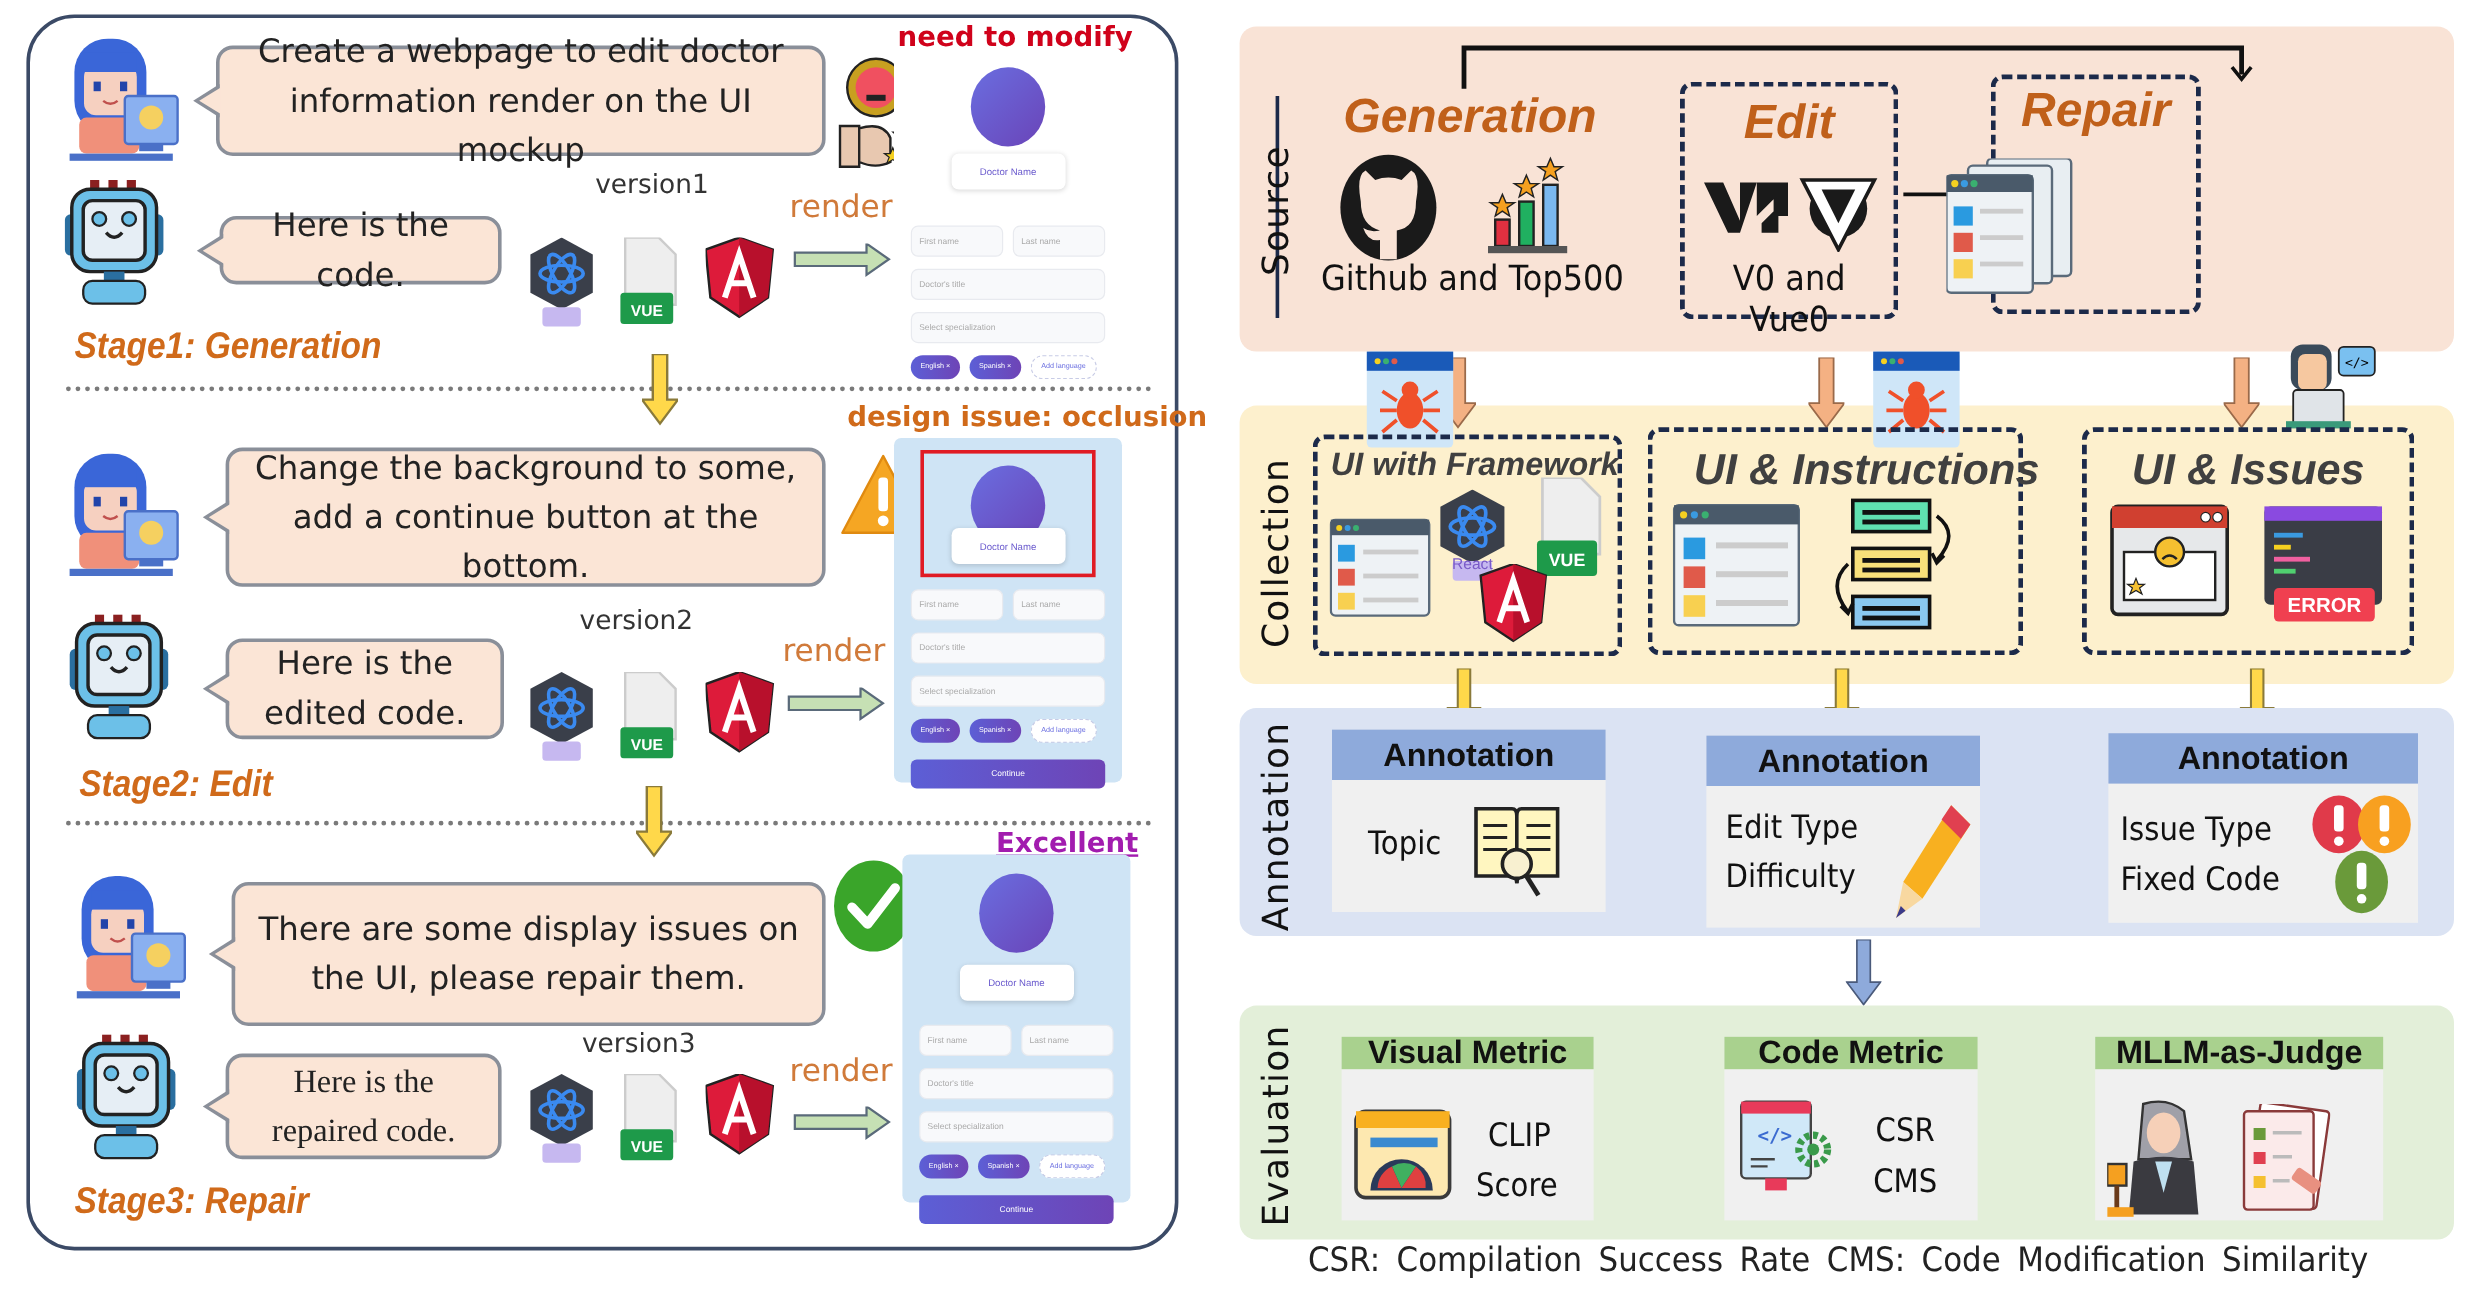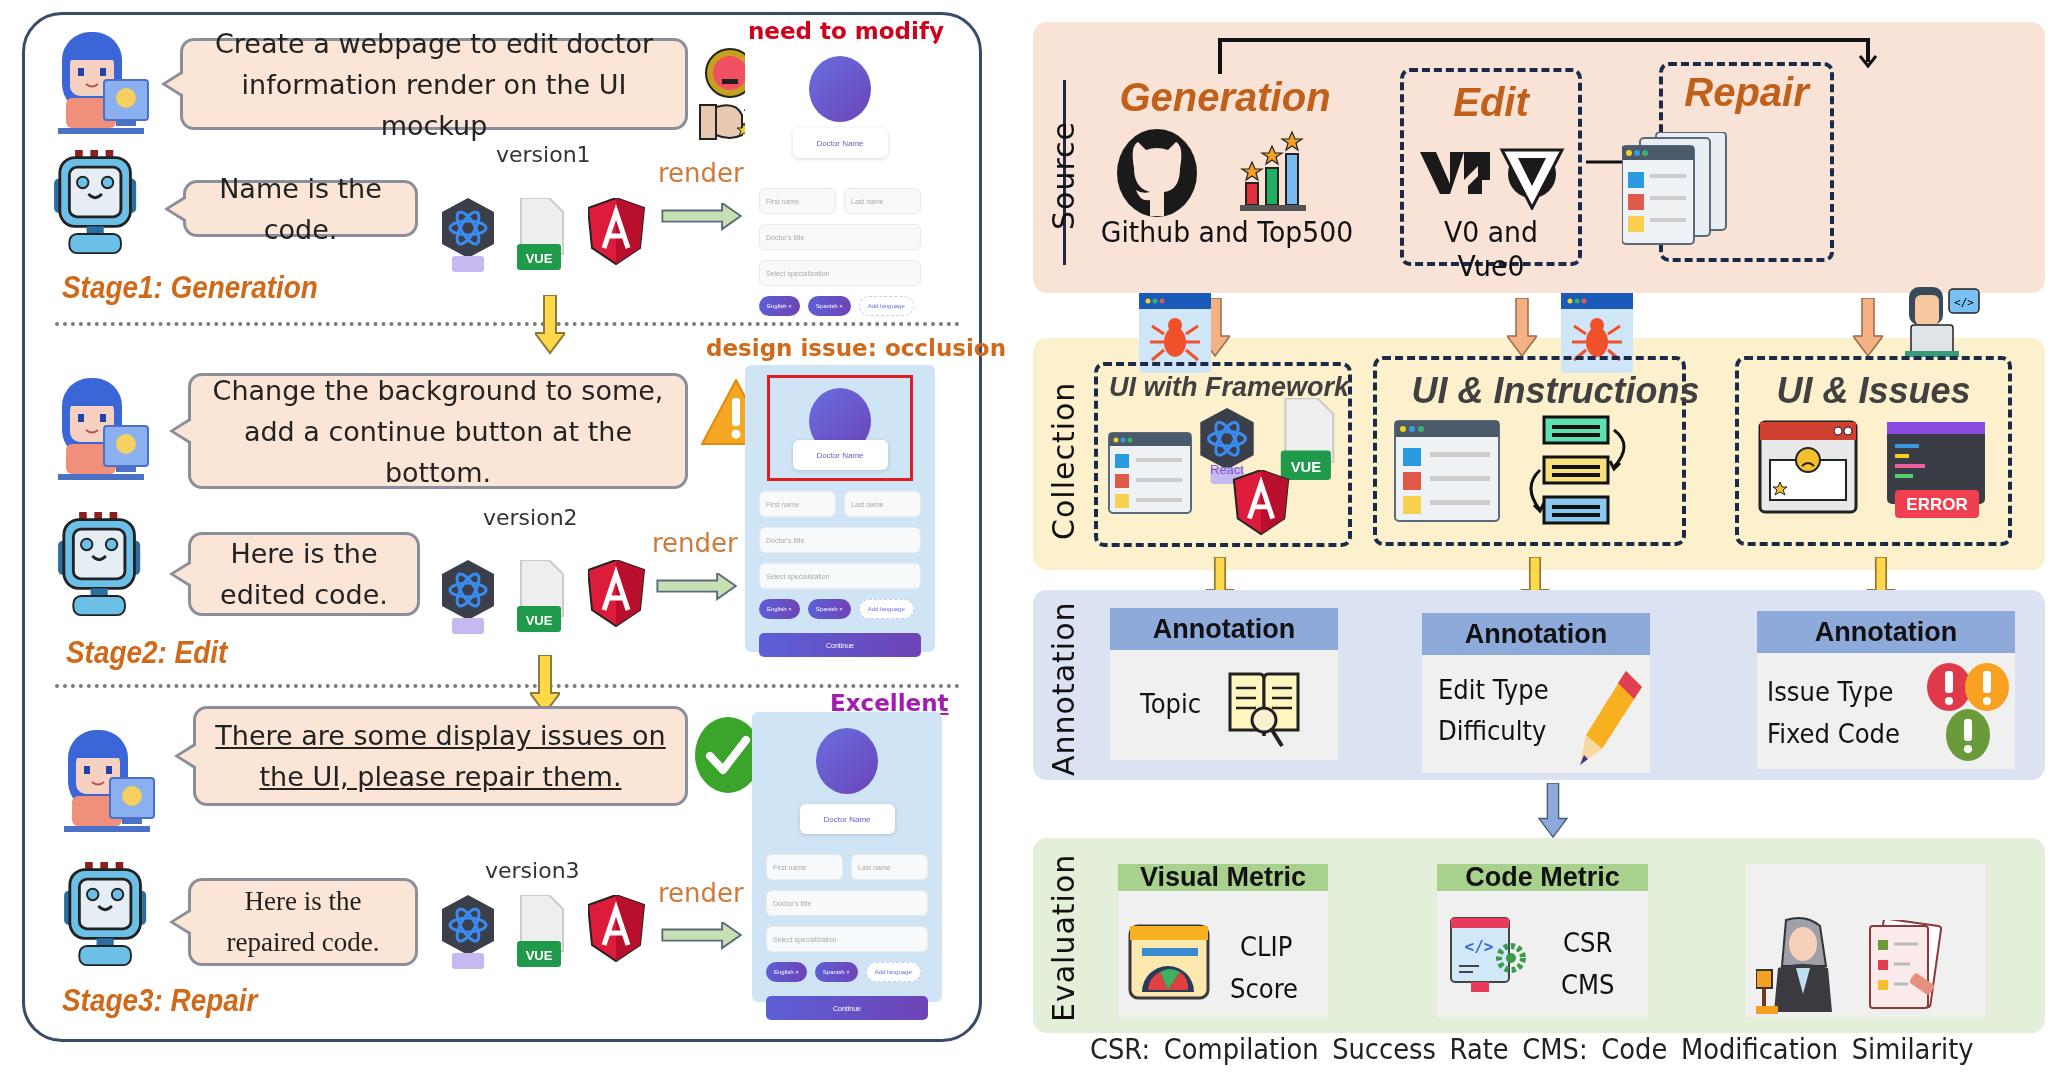--- a/index.html
+++ b/index.html
@@ -128,21 +128,21 @@
 <svg class="avatar" style="left:52px;top:32px;" viewBox="0 0 100 105">
     <use href="#user-av"></use>
   </svg>
 <div class="bubble" style="left:180px;top:38px;width:508px;height:92px;">
   <span>Create a webpage to edit doctor information render on the UI mockup</span>
 </div>
 <svg class="avatar" style="left:48px;top:150px;" viewBox="0 0 100 110">
     <use href="#bot-av"></use>
   </svg>
 <div class="bubble" style="left:183px;top:180px;width:235px;height:57px;">
-  <span>Name is the code.</span>
+  <span>Here is the code.</span>
 </div>
 <div class="version" style="left:496px;top:142px;">version1</div>
 <svg class="fw-icon" style="left:438px;top:198px;" width="60" height="76" viewBox="0 0 60 76">
     <use href="#react-hex"></use>
   </svg>
 <svg class="fw-icon" style="left:515px;top:198px;" width="50" height="72" viewBox="0 0 50 72">
     <use href="#vue-file"></use>
   </svg>
 <svg class="fw-icon" style="left:588px;top:198px;" width="58" height="68" viewBox="0 0 58 68">
     <use href="#angular"></use>
@@ -246,21 +246,21 @@
   </svg>
 
 <div class="note" style="left: 830px; top: 690px; color: #a21caf; text-decoration: underline;">Excellent</div>
 <svg class="abs" style="left:694px;top:716px;" width="68" height="78" viewBox="0 0 68 78">
   <ellipse cx="34" cy="39" rx="33" ry="38" fill="#3aa52a"></ellipse>
   <path d="M16 40 L29 54 L52 24" stroke="#fff" stroke-width="8" fill="none" stroke-linecap="round" stroke-linejoin="round"></path>
 </svg>
 <svg class="avatar" style="left:58px;top:730px;" viewBox="0 0 100 105">
     <use href="#user-av"></use>
   </svg>
-<div class="bubble" style="left:193px;top:706px;width:495px;height:100px;text-decoration:underline;">
+<div class="bubble" style="left:193px;top:735px;width:495px;height:120px;">
   <span>There are some display issues on the UI, please repair them.</span>
 </div>
 <div class="mockup" style="left:752px;top:712px;width:190px;height:290px;background:#cfe4f5;">
   <div class="mock-circle"></div>
   <div class="mock-name" style="margin-top:10px">Doctor Name</div>
   <div class="mock-row" style="margin-top:20px">
       <div class="mock-field">First name</div>
       <div class="mock-field">Last name</div>
     </div>
   <div class="mock-row">
@@ -552,20 +552,21 @@
     <text x="30" y="36" font-size="16" font-weight="bold" fill="#3a6ad0" text-anchor="middle" font-family="DejaVu Sans Mono, monospace">&lt;/&gt;</text>
     <path d="M10 50 H30 M10 56 H24" stroke="#444" stroke-width="2"></path>
     <rect x="22" y="66" width="18" height="10" fill="#e83a5a"></rect>
     <circle cx="62" cy="42" r="12" fill="none" stroke="#3a9a4a" stroke-width="6" stroke-dasharray="4 3"></circle>
       <circle cx="62" cy="42" r="5" fill="#3a9a4a"></circle>
   </svg>
   <div class="ann-text" style="left:126px;top:58px;">CSR</div>
   <div class="ann-text" style="left:124px;top:100px;">CMS</div>
 </div>
 <div class="eval-card" style="left:1746px;top:864px;width:240px;height:153px;">
+  <div class="eval-head">MLLM-as-Judge</div>
   <svg class="abs" style="left:10px;top:52px;" width="92" height="100" viewBox="0 0 92 100">
     <path d="M30 4 Q50 -2 64 10 L70 50 L26 50 Z" fill="#a0a0a8" stroke="#333" stroke-width="2"></path>
     <ellipse cx="47" cy="28" rx="14" ry="17" fill="#f6d0b8"></ellipse>
     <path d="M22 52 Q47 44 72 52 L76 96 H18 Z" fill="#3a3a40"></path>
       <path d="M40 52 L47 78 L54 52 Z" fill="#bfe0f0"></path>
     <rect x="0" y="54" width="16" height="18" fill="#f5a020" stroke="#333" stroke-width="2"></rect>
       <rect x="6" y="72" width="4" height="20" fill="#6a3a1a"></rect>
       <rect x="0" y="90" width="22" height="8" fill="#f5a020"></rect>
   </svg>
   <svg class="abs" style="left:118px;top:56px;" width="78" height="92" viewBox="0 0 78 92">

